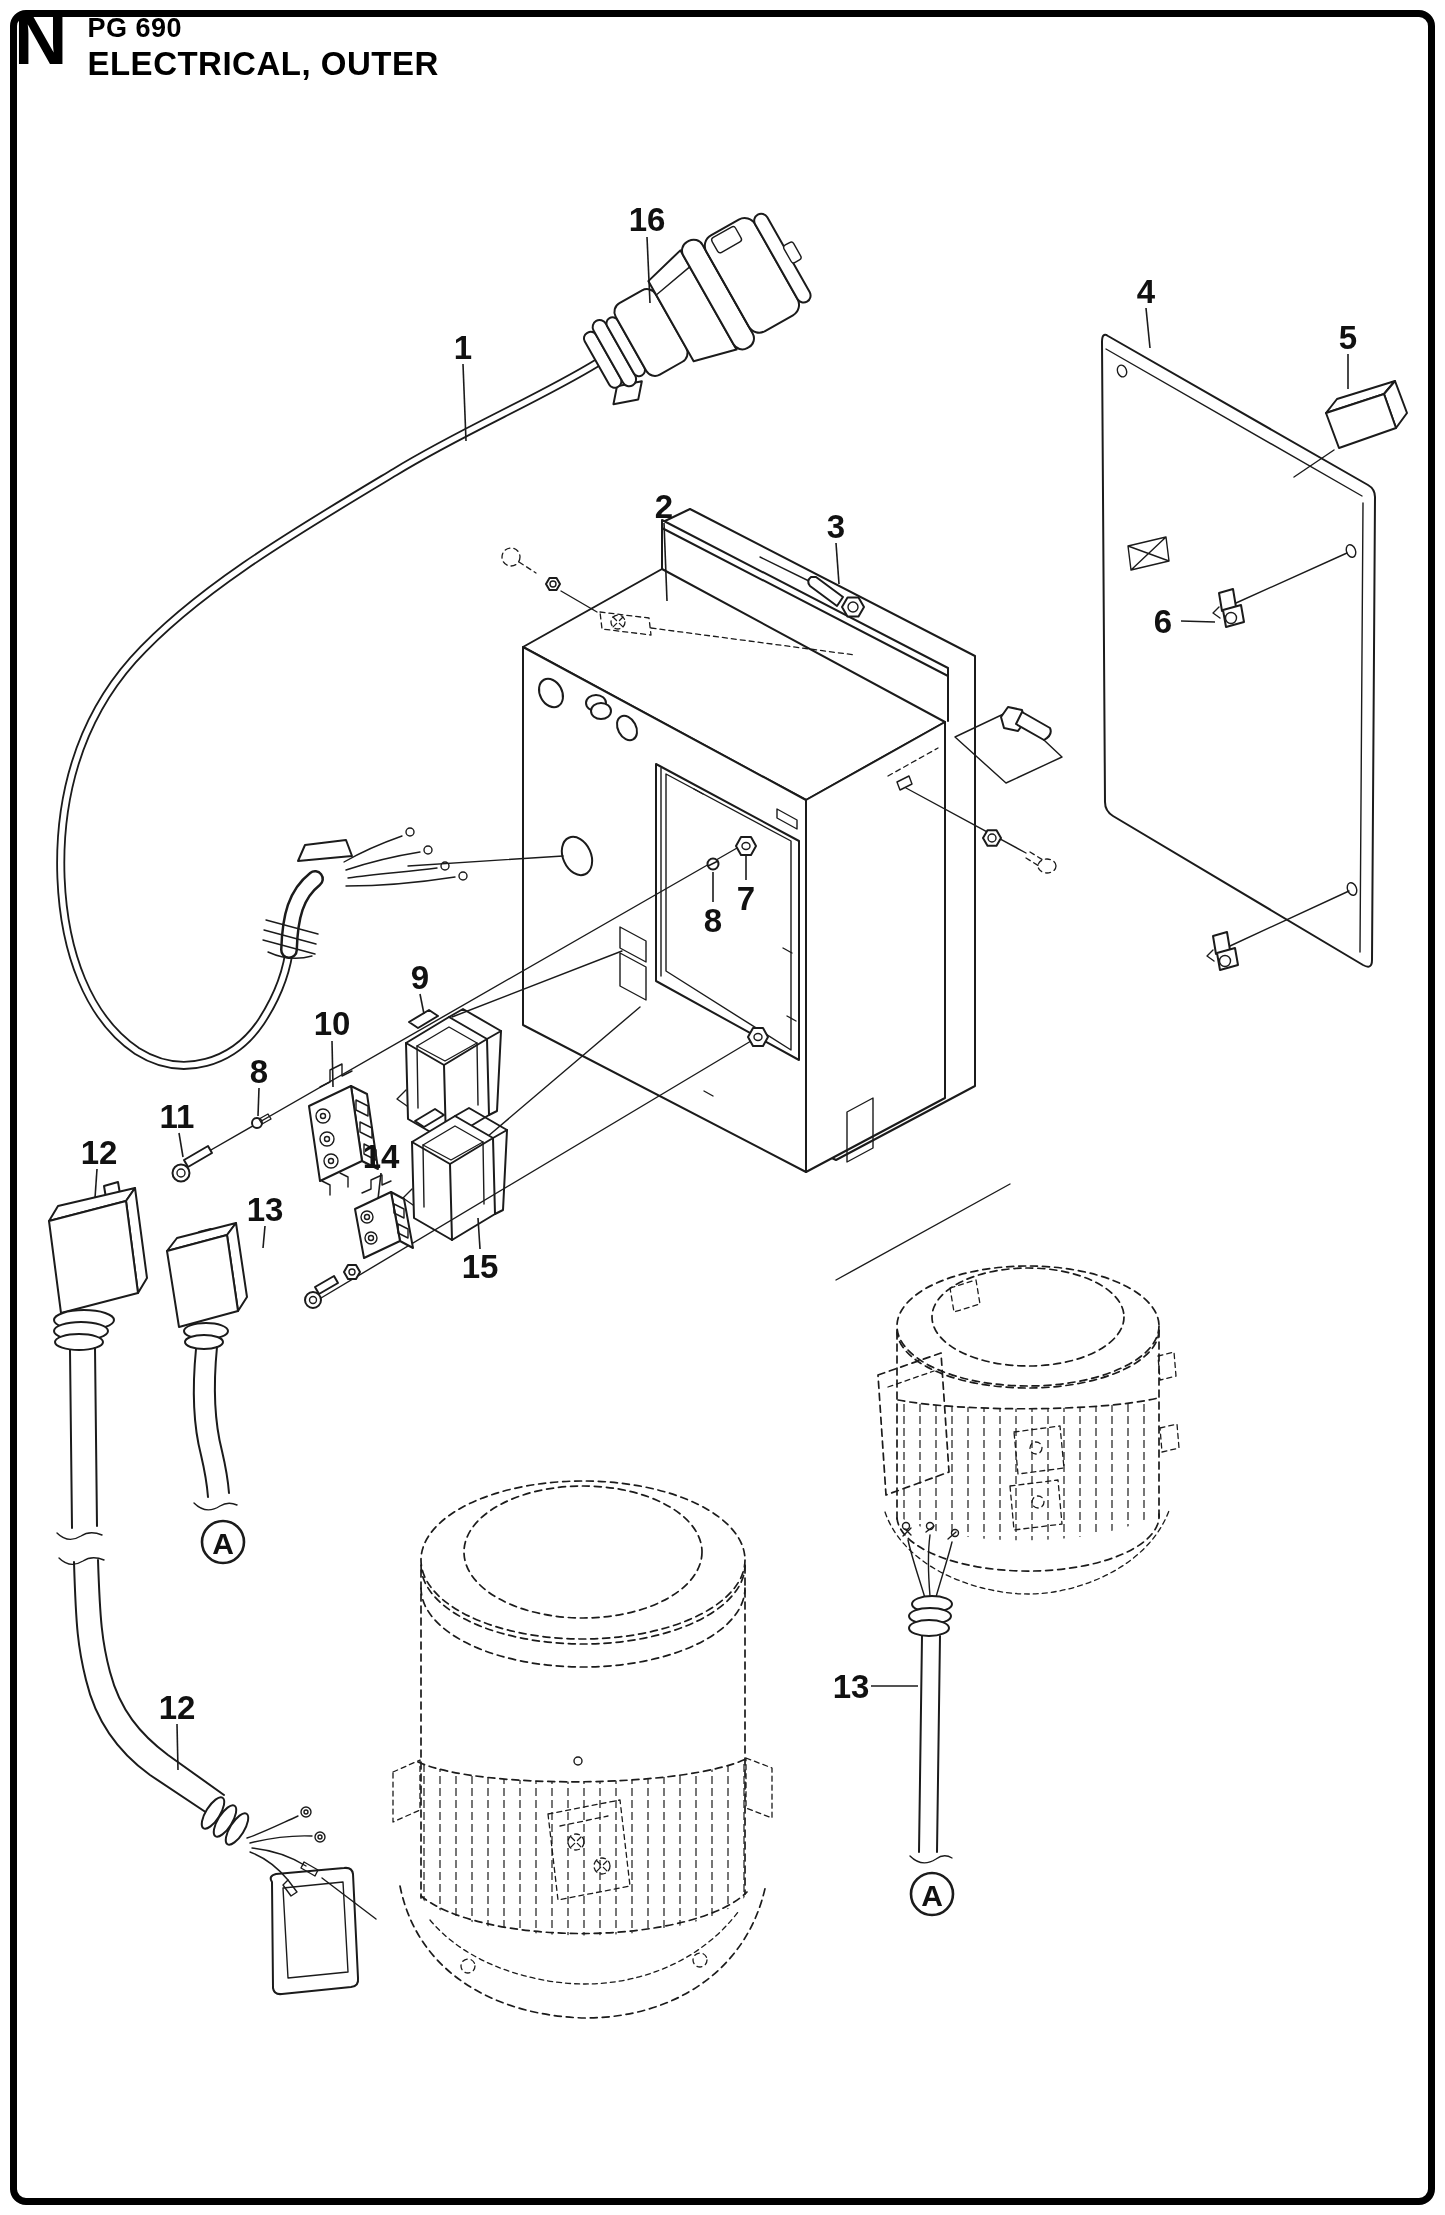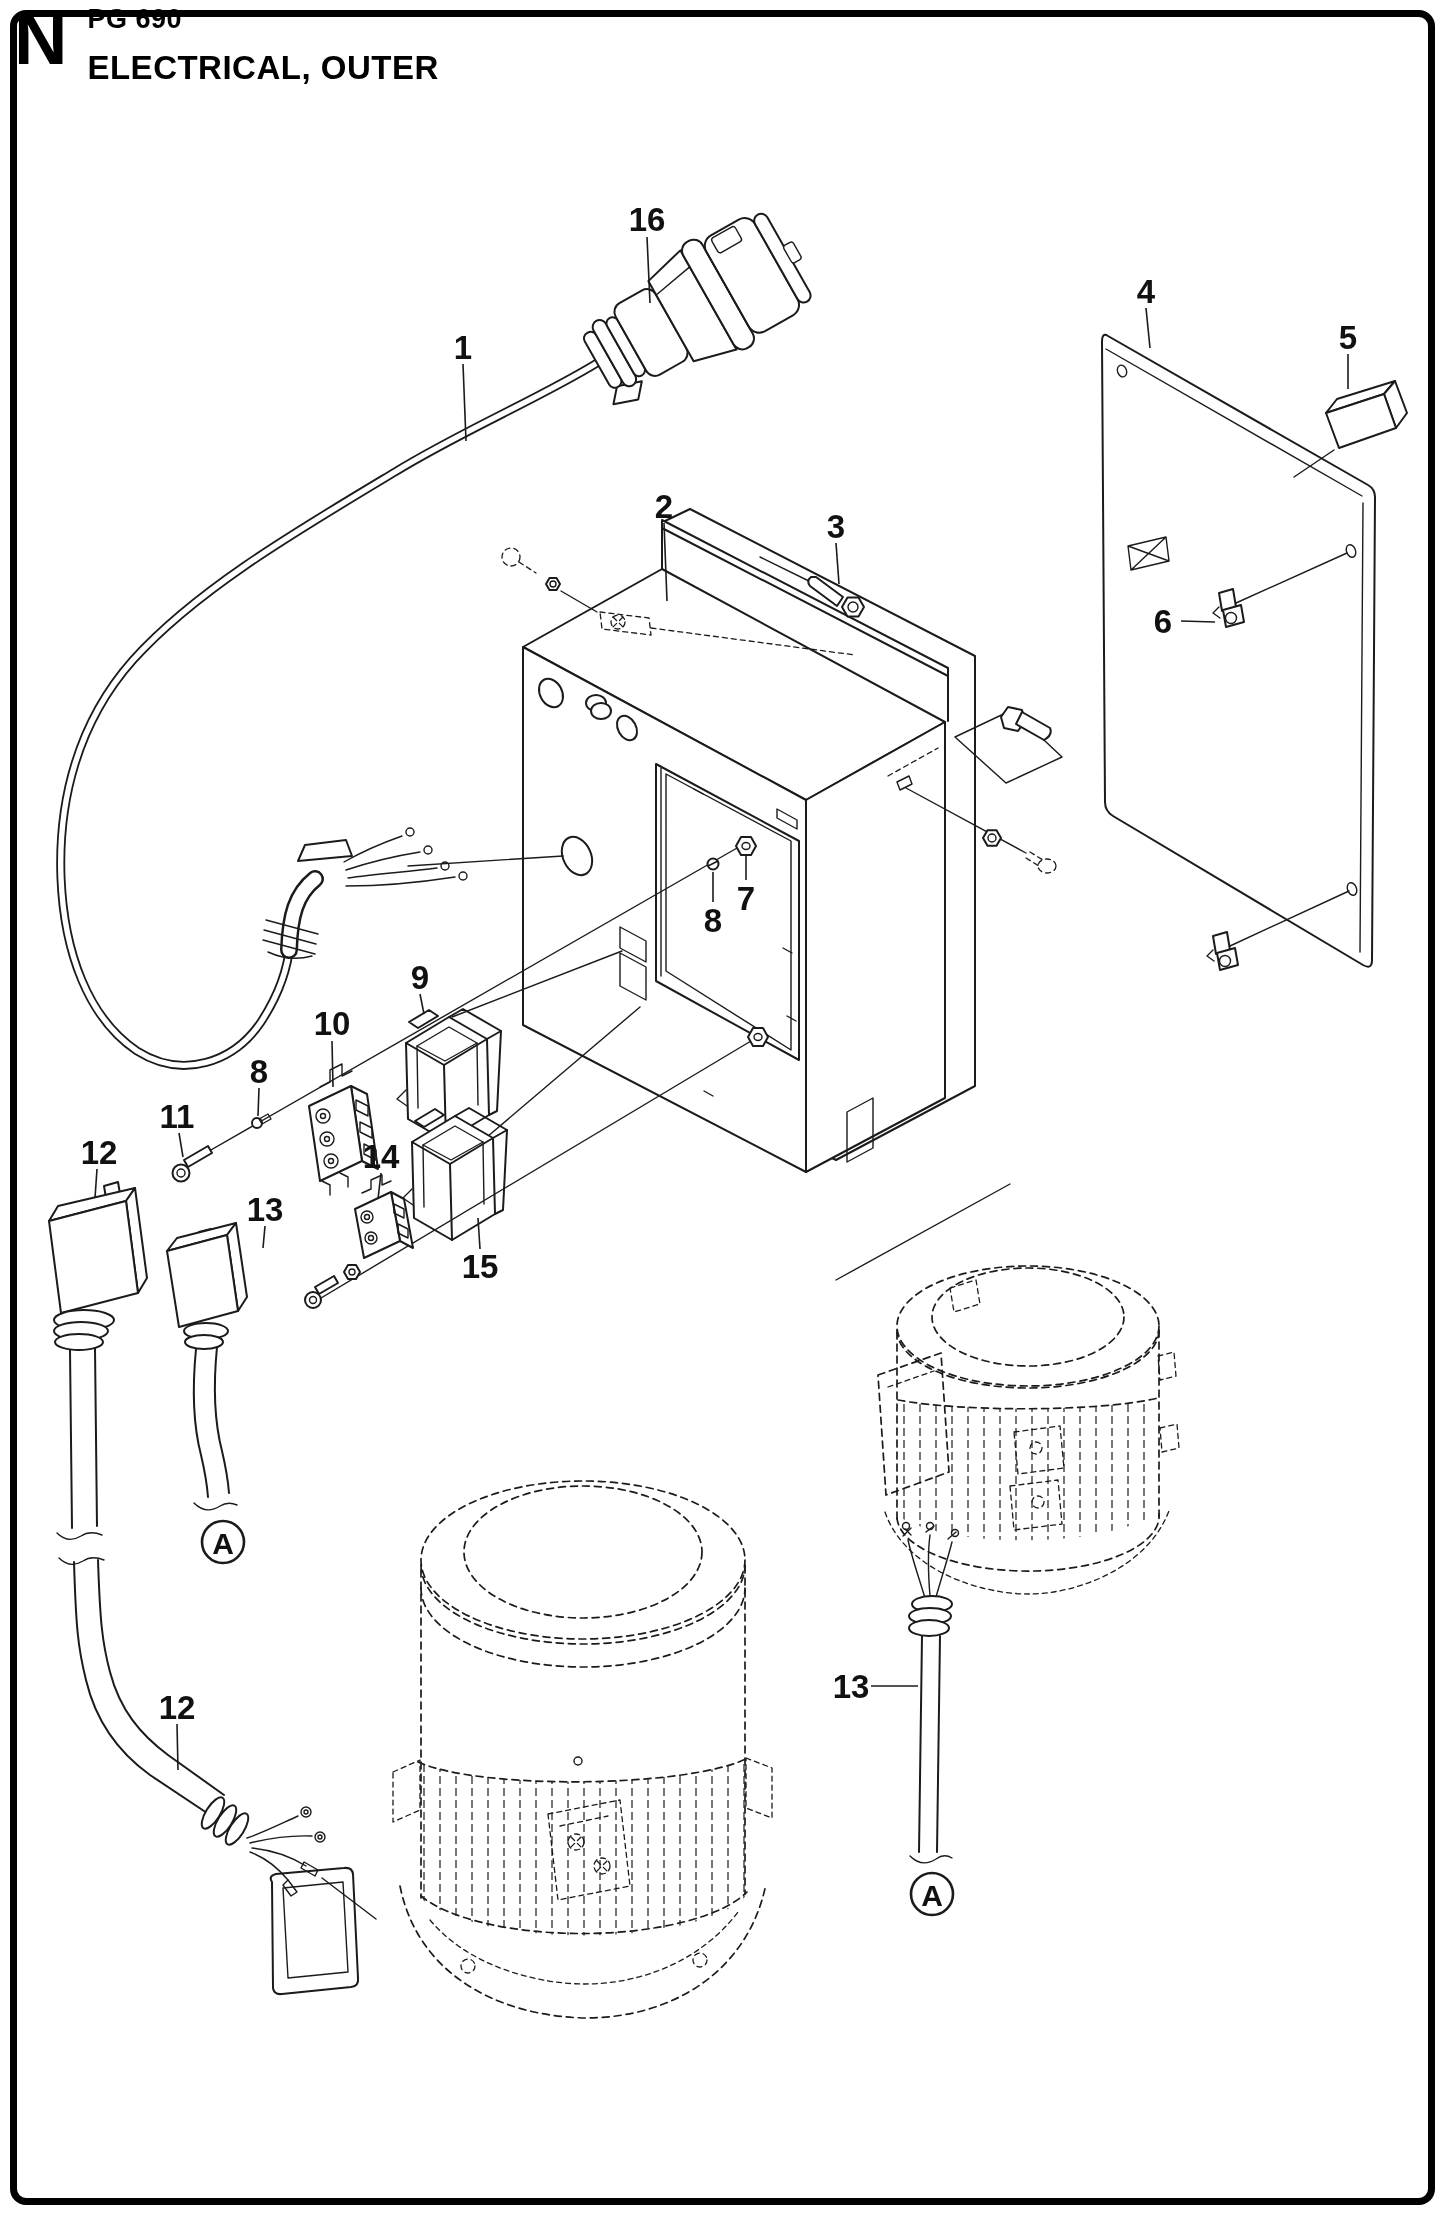--- a/index.html
+++ b/index.html
@@ -1,21 +1,21 @@
 <!DOCTYPE html>
 <html style="--line: #1b1b1b;"><head>
 <meta charset="utf-8">
 <style>
   html,body{margin:0;padding:0;background:#fff;}
   body{width:1445px;height:2215px;position:relative;font-family:"Liberation Sans",sans-serif;}
   .page{position:absolute;left:10px;top:10px;width:1411px;height:2181px;border:7px solid #000;border-radius:16px;}
   .hdr{position:absolute;left:14px;top:4px;display:flex;align-items:flex-start;gap:20px;color:#000;}
   .hdr .nletter{font-size:74px;font-weight:bold;line-height:0.95;}
-  .hdr .model{font-size:27px;font-weight:bold;letter-spacing:0.5px;}
-  .hdr .title{font-size:33px;font-weight:bold;letter-spacing:0.5px;margin-top:14px;text-align:center;}
+  .hdr .model{font-size:27px;font-weight:bold;letter-spacing:0.5px;margin-top:9px;}
+  .hdr .title{font-size:33px;font-weight:bold;letter-spacing:0.5px;margin-top:1px;text-align:center;}
   svg{position:absolute;left:0;top:0;}
   .s{stroke:var(--line,#1b1b1b);fill:none;stroke-width:2;stroke-linecap:round;stroke-linejoin:round;}
   .sf{fill:#fff;}
   .t{stroke-width:1.4;}
   .d{stroke-dasharray:7 5;stroke-width:1.7;}
   .dt{stroke-dasharray:5 4;stroke-width:1.3;}
   .cableO{stroke:var(--line,#1b1b1b);stroke-width:9;fill:none;stroke-linecap:round;}
   .cableI{stroke:#fff;stroke-width:5.4;fill:none;stroke-linecap:round;}
   .elbO{stroke:var(--line,#1b1b1b);stroke-width:18;fill:none;stroke-linecap:round;}
   .elbI{stroke:#fff;stroke-width:13;fill:none;stroke-linecap:round;}

